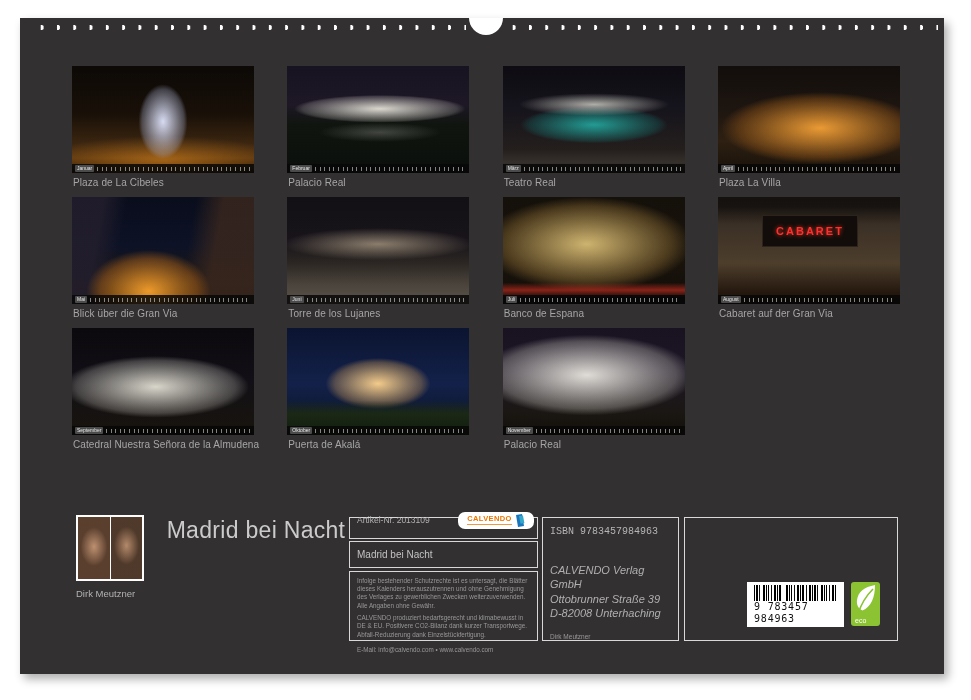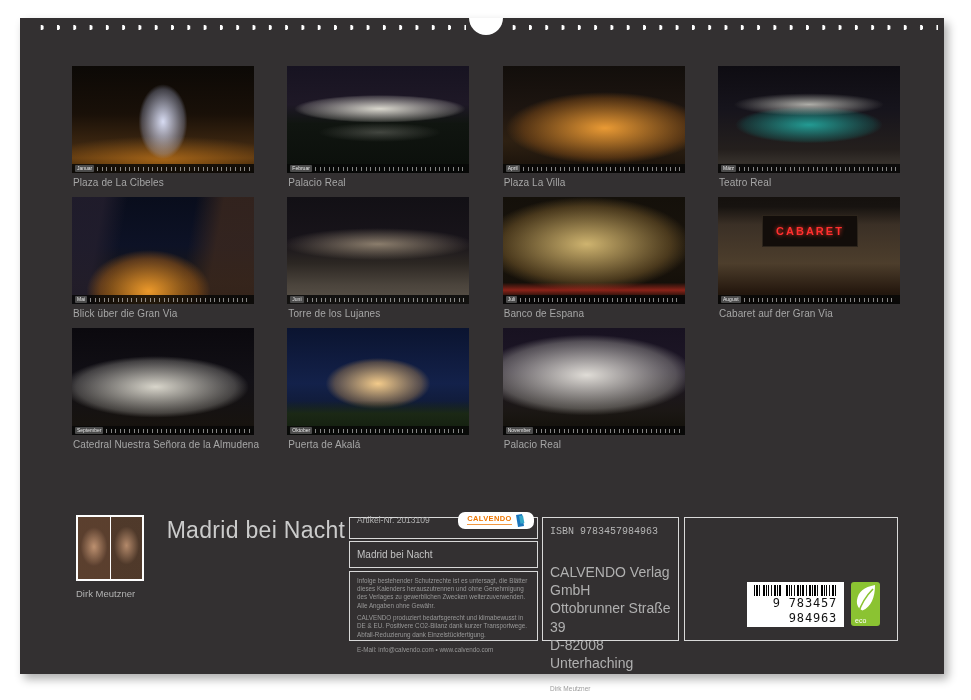--- a/index.html
+++ b/index.html
@@ -81,27 +81,27 @@
   .cv-word b{font-size:7.5px;color:#ee7601;letter-spacing:.4px;font-weight:bold;}
   .cv-word i{display:block;height:1.5px;margin-top:1px;background:#ee7601;opacity:.75;}
   .box-title{left:329px;top:523px;width:189px;height:27px;display:flex;align-items:center;padding:0 7px;}
   .box-title span{font-size:10px;color:#c2c2c2;}
   .box-legal{left:329px;top:553px;width:189px;height:70px;padding:5px 7px;font-size:6.3px;
     line-height:1.3;color:#989898;}
   .box-legal p{margin:0 0 4.5px 0;}
   .box-legal .email{margin-top:7px;}
   .box-isbn{left:522px;top:499px;width:137px;height:124px;padding:8px 7px;box-sizing:border-box;}
   .isbn-line{font-size:10px;color:#b5b5b5;font-family:Liberation Mono, monospace;}
-  .pub{margin-top:26px;font-size:14px;line-height:1.3;color:#b0b0b0;}
+  .pub{margin-top:26px;font-size:11px;line-height:1.3;color:#b0b0b0;font-style:italic;}
   .small-name{margin-top:13px;font-size:6.5px;color:#9a9a9a;}
   .box-barcode{left:664px;top:499px;width:214px;height:124px;}
   .barcode{position:absolute;left:62px;top:64px;width:97px;height:45px;background:#fff;
     display:flex;flex-direction:column;box-sizing:border-box;padding:3px 7px 2px;}
   .bars{flex:1;background:repeating-linear-gradient(90deg,#000 0 1px,#fff 1px 2px,#000 2px 3.6px,#fff 3.6px 5.4px,#111 5.4px 6.2px,#fff 6.2px 8.6px,#000 8.6px 10.6px,#fff 10.6px 11.6px);}
-  .bc-num{font-size:12px;color:#111;text-align:right;letter-spacing:.8px;
+  .bc-num{font-size:10px;color:#111;text-align:left;letter-spacing:.8px;
     font-family:"DejaVu Sans Mono",monospace;line-height:1.2;}
   .eco{position:absolute;left:166px;top:64px;width:29px;height:44px;background:#8bc332;
     border-radius:3px;overflow:hidden;}
   .eco svg{position:absolute;left:3px;top:2px;}
   .eco span{position:absolute;left:4px;bottom:2px;font-size:7px;color:#fff;}
 </style>
 </head>
 <body>
 
 <div class="sheet">
@@ -125,37 +125,37 @@
       <div class="photo p2">
         <div class="calstrip">
           <span class="mchip">Februar</span>
           <span class="mdays"></span>
         </div>
       </div>
       <figcaption class="cap">Palacio Real</figcaption>
     </figure>
 
     <figure class="thumb">
+      <div class="photo p3">
+        <div class="calstrip">
+          <span class="mchip">März</span>
+          <span class="mdays"></span>
+        </div>
+      </div>
+      <figcaption class="cap">Teatro Real</figcaption>
+    </figure>
+
+    <figure class="thumb">
       <div class="photo p4">
         <div class="calstrip">
           <span class="mchip">April</span>
           <span class="mdays"></span>
         </div>
       </div>
       <figcaption class="cap">Plaza La Villa</figcaption>
-    </figure>
-
-    <figure class="thumb">
-      <div class="photo p3">
-        <div class="calstrip">
-          <span class="mchip">März</span>
-          <span class="mdays"></span>
-        </div>
-      </div>
-      <figcaption class="cap">Teatro Real</figcaption>
     </figure>
 
     <figure class="thumb">
       <div class="photo p5">
         <div class="calstrip">
           <span class="mchip">Mai</span>
           <span class="mdays"></span>
         </div>
       </div>
       <figcaption class="cap">Blick über die Gran Via</figcaption>

